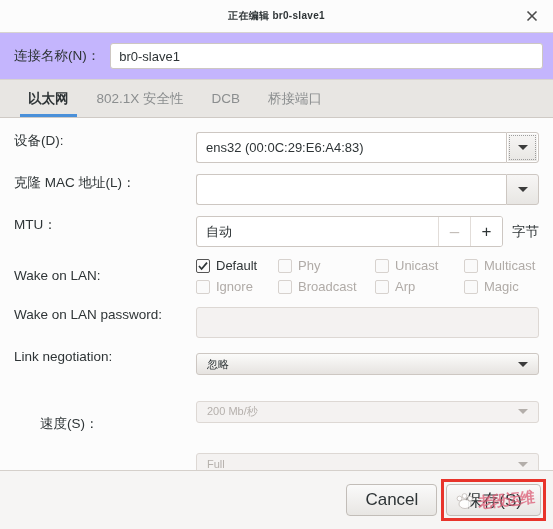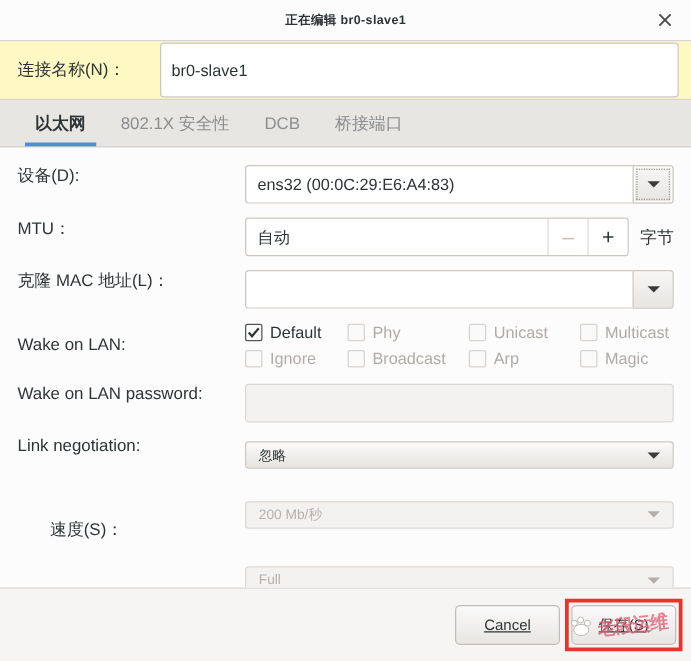--- a/index.html
+++ b/index.html
@@ -34,28 +34,28 @@
     transform: translateY(-50%);
     width: 22px; height: 22px;
     display: flex; align-items: center; justify-content: center;
     color: #4b4b4b; font-size: 15px; line-height: 1;
     cursor: pointer;
   }
 
   
   #conn-row {
     flex: 0 0 47px;
-    background: #fef9c3;
+    background: #c4b5fd;
     display: flex; align-items: center;
     padding: 0 10px 0 14px;
     border-bottom: 1px solid #d8d4d0;
   }
   #conn-label { font-size: 13.5px; color: #2e3436; white-space: nowrap; }
   #conn-input {
-    flex: 1; margin-left: 28px; height: 44px;
+    flex: 1; margin-left: 10px; height: 26px;
     border: 1px solid #cdc7c2; border-radius: 3px;
     background: #ffffff; color: #2e3436;
     font-size: 13px; padding: 0 8px;
     font-family: "Liberation Sans", sans-serif;
     outline: none;
   }
 
   
   #tabbar {
     flex: 0 0 38px;
@@ -198,25 +198,24 @@
     background: #f6f5f4;
     display: flex; align-items: center; justify-content: flex-end;
     padding: 0 12px;
     position: relative;
   }
   .btn {
     height: 32px; min-width: 84px;
     padding: 0 18px;
     border: 1px solid #c2bdb8; border-radius: 4px;
     background: linear-gradient(#fafafa, #e8e6e3);
-    font-size: 12px; color: #2e3436;
+    font-size: 17px; color: #2e3436;
     display: flex; align-items: center; justify-content: center;
     cursor: pointer;
     font-family: "Liberation Sans", sans-serif;
-    text-decoration: underline;
   }
   #save-wrap { position: relative; margin-left: 9px; }
   #save-highlight {
     position: absolute; left: -5px; top: -5px; right: -5px; bottom: -5px;
     border: 3px solid #e8342b;
     pointer-events: none;
   }
 
   
   #watermark {
@@ -275,40 +274,40 @@
         <div class="combo-split">
           <div class="cbox">ens32 (00:0C:29:E6:A4:83)</div>
           <div class="cbtn focused">
             <span class="arrow-down"></span>
           </div>
         </div>
       </div>
     </div>
 
     <div class="row">
+      <div class="lbl">克隆 MAC 地址(L)：</div>
+      <div class="field">
+        <div class="combo-split">
+          <div class="cbox"></div>
+          <div class="cbtn">
+            <span class="arrow-down"></span>
+          </div>
+        </div>
+      </div>
+    </div>
+
+    <div class="row">
       <div class="lbl">MTU：</div>
       <div class="field">
         <div class="spin">
           <div class="val">自动</div>
           <div class="sbtn off">–</div>
           <div class="sbtn">+</div>
         </div>
         <div class="unit">字节</div>
-      </div>
-    </div>
-
-    <div class="row">
-      <div class="lbl">克隆 MAC 地址(L)：</div>
-      <div class="field">
-        <div class="combo-split">
-          <div class="cbox"></div>
-          <div class="cbtn">
-            <span class="arrow-down"></span>
-          </div>
-        </div>
       </div>
     </div>
 
     <div class="row wol-row">
       <div class="lbl">Wake on LAN:</div>
       <div class="field">
         <div class="wol-grid">
 
           <div class="cb checked on">
             <span class="box">

